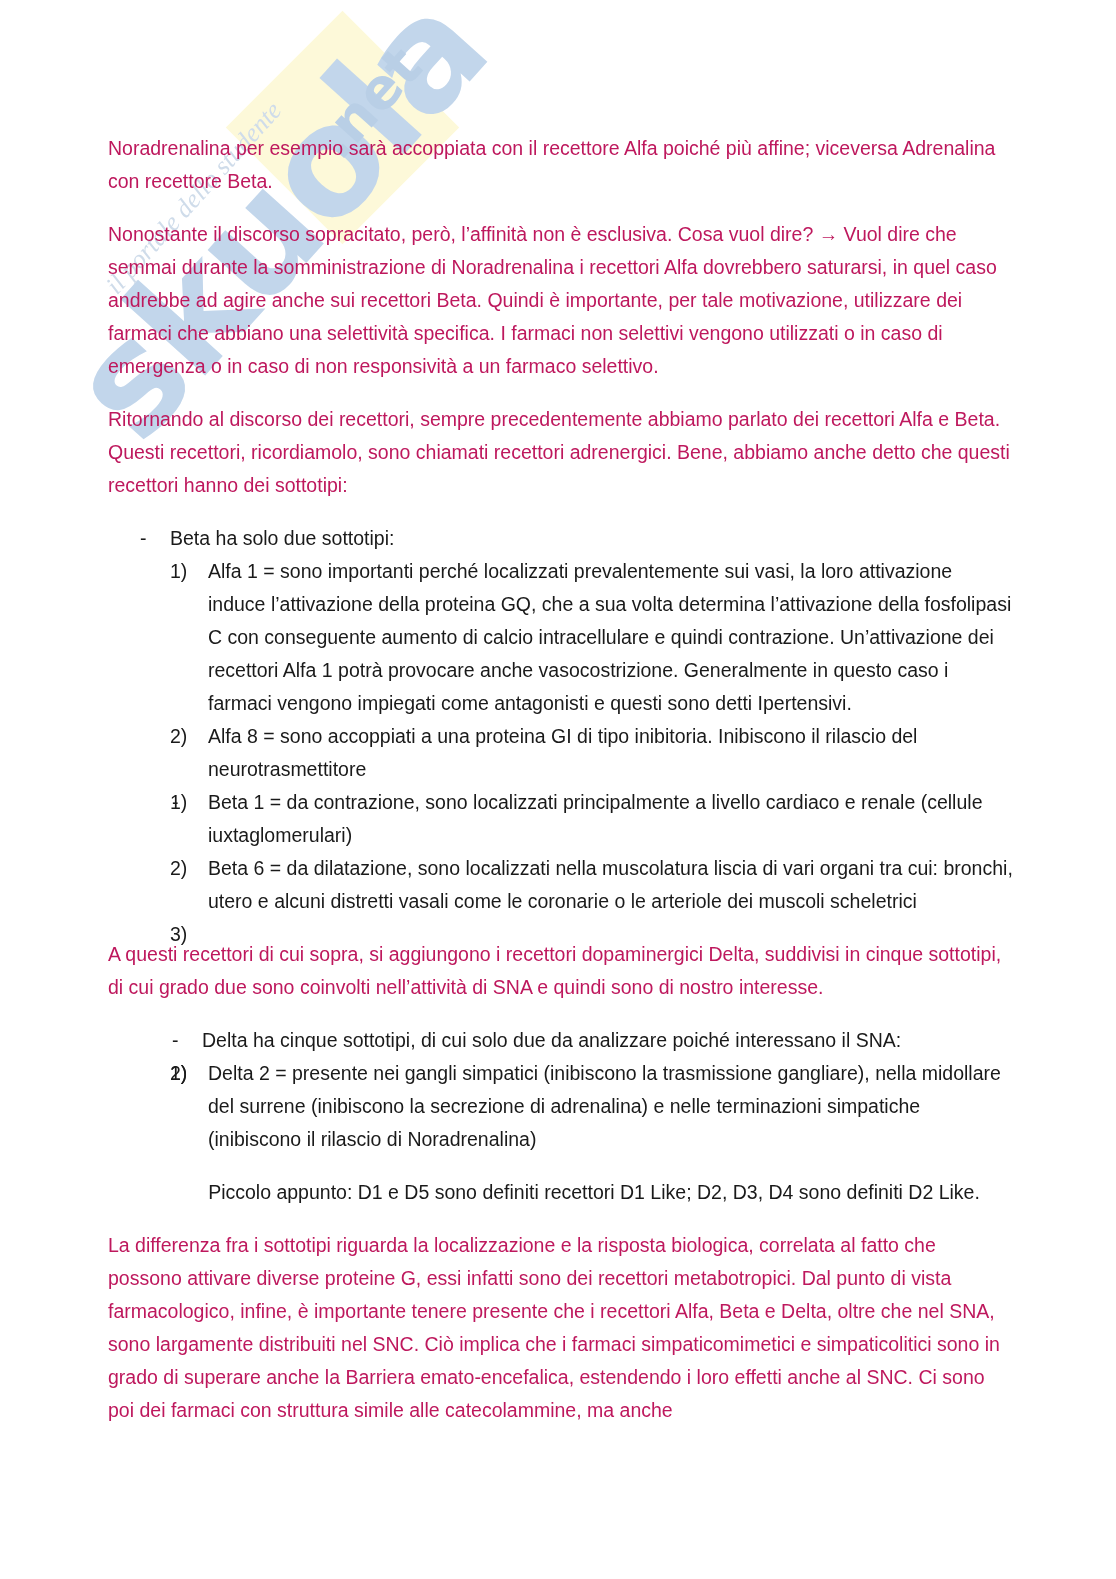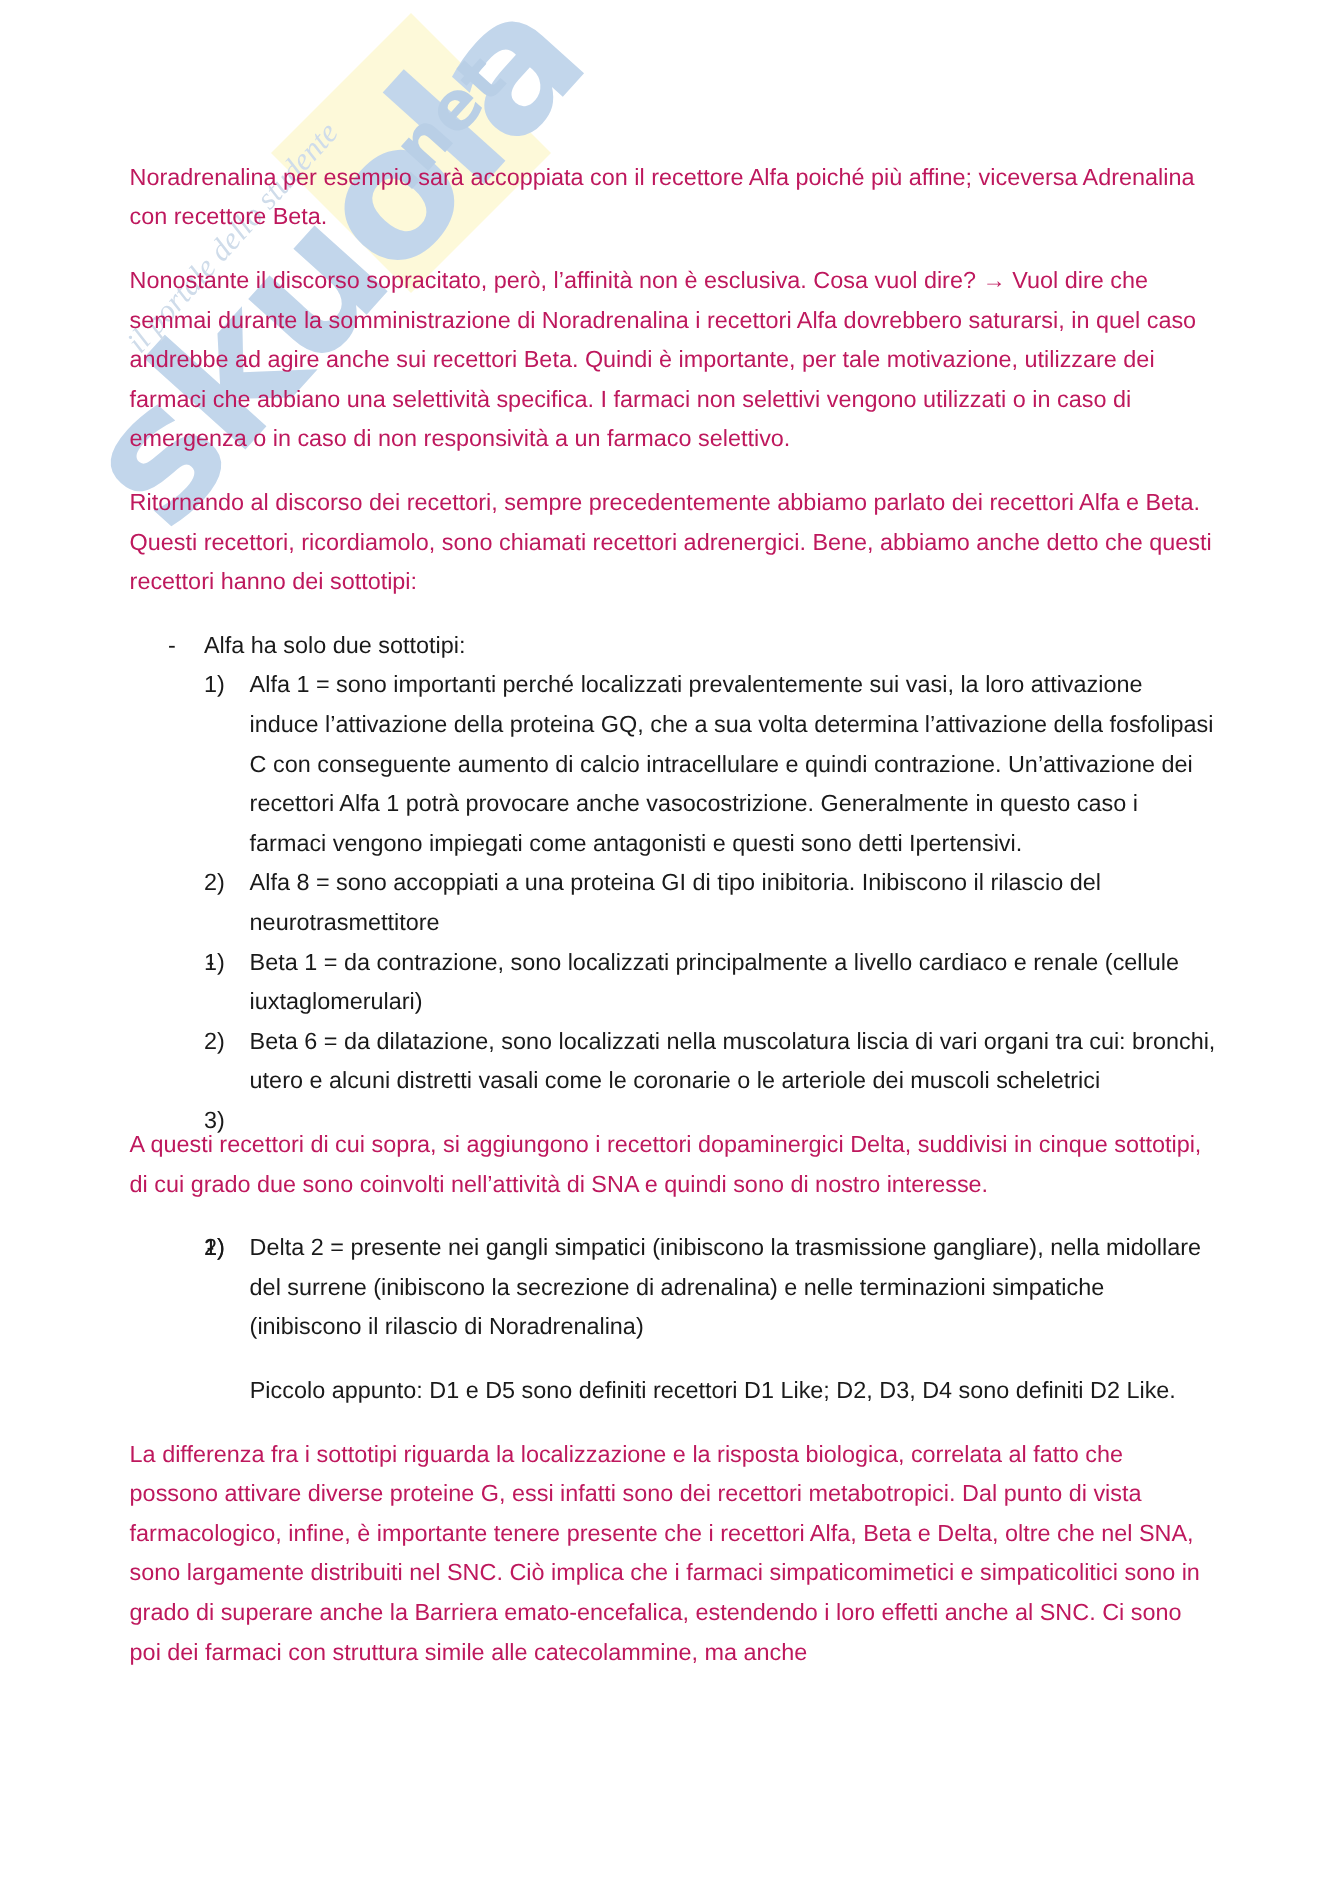--- a/index.html
+++ b/index.html
@@ -161,21 +161,21 @@
 
     <p class="para">Noradrenalina per esempio sarà accoppiata con il recettore Alfa poiché più affine; viceversa Adrenalina con recettore Beta.</p>
 
     <p class="para">Nonostante il discorso sopracitato, però, l’affinità non è esclusiva. Cosa vuol dire? → Vuol dire che semmai durante la somministrazione di Noradrenalina i recettori Alfa dovrebbero saturarsi, in quel caso andrebbe ad agire anche sui recettori Beta. Quindi è importante, per tale motivazione, utilizzare dei farmaci che abbiano una selettività specifica. I farmaci non selettivi vengono utilizzati o in caso di emergenza o in caso di non responsività a un farmaco selettivo.</p>
 
     <p class="para">Ritornando al discorso dei recettori, sempre precedentemente abbiamo parlato dei recettori Alfa e Beta. Questi recettori, ricordiamolo, sono chiamati recettori adrenergici. Bene, abbiamo anche detto che questi recettori hanno dei sottotipi:</p>
 
     <ul class="dash-list">
       <li class="dash-item">
         <span class="dash-marker">-</span>
-        <span>Alfa ha solo due sottotipi:</span>
+        <span>Beta ha solo due sottotipi:</span>
       </li>
     </ul>
     <ol class="num-list">
       <li class="num-item">
         <span class="num-marker">1)</span>
         <span>Alfa 1 = sono importanti perché localizzati prevalentemente sui vasi, la loro attivazione induce l’attivazione della proteina GQ, che a sua volta determina l’attivazione della fosfolipasi C con conseguente aumento di calcio intracellulare e quindi contrazione. Un’attivazione dei recettori Alfa 1 potrà provocare anche vasocostrizione. Generalmente in questo caso i farmaci vengono impiegati come antagonisti e questi sono detti Ipertensivi.</span>
       </li>
       <li class="num-item">
         <span class="num-marker">2)</span>
         <span>Alfa 8 = sono accoppiati a una proteina GI di tipo inibitoria. Inibiscono il rilascio del neurotrasmettitore</span>
@@ -201,20 +201,21 @@
       </li>
     </ol>
 
     <div class="block-gap"></div>
 
     <p class="para">A questi recettori di cui sopra, si aggiungono i recettori dopaminergici Delta, suddivisi in cinque sottotipi, di cui grado due sono coinvolti nell’attività di SNA e quindi sono di nostro interesse.</p>
 
     <ul class="dash-list">
       <li class="dash-item indented">
         <span class="dash-marker">-</span>
+        <span>Delta ha cinque sottotipi, di cui solo due da analizzare poiché interessano il SNA:</span>
       </li>
     </ul>
     <ol class="num-list">
       <li class="num-item">
         <span class="num-marker">1)</span>
       </li>
       <li class="num-item">
         <span class="num-marker">2)</span>
         <span>Delta 2 = presente nei gangli simpatici (inibiscono la trasmissione gangliare), nella midollare del surrene (inibiscono la secrezione di adrenalina) e nelle terminazioni simpatiche (inibiscono il rilascio di Noradrenalina)</span>
       </li>

